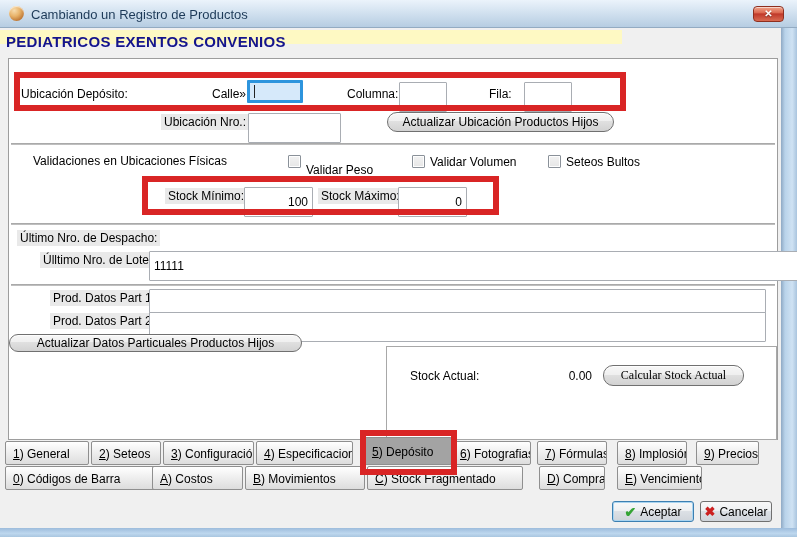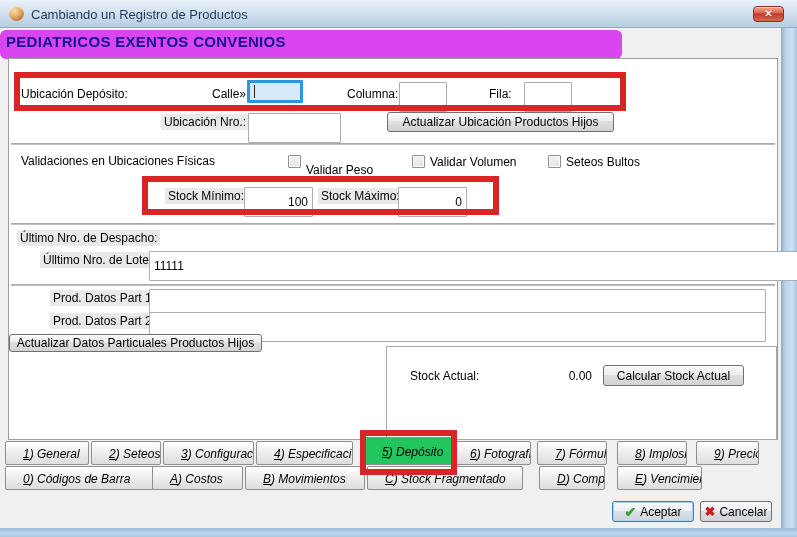--- a/index.html
+++ b/index.html
@@ -22,52 +22,52 @@
     background:radial-gradient(circle at 35% 30%, #f7dcae 0, #e8b36a 40%, #b86f2e 80%, #8d4f1d 100%);
     box-shadow:inset 0 1px 1px rgba(255,255,255,.7); }
   .title-text { position:absolute; left:31px; top:7px; font-size:13px; color:#1d3a58; }
   .close-btn { position:absolute; top:6px; right:13px; width:31px; height:16px; border-radius:4px;
     background:linear-gradient(180deg,#f0a68c 0,#dd6a52 40%,#c0392a 50%,#d96b52 100%);
     border:1px solid #8e2f1f; box-shadow:inset 0 1px 0 rgba(255,255,255,.55); cursor:pointer;
     text-align:center; }
   .close-x { color:#fff; font-size:10px; font-weight:bold; line-height:14px;
     text-shadow:0 1px 1px rgba(0,0,0,.4); }
 
-  .header-strip { position:absolute; left:0; top:30px; width:622px; height:29px; background:#d946ef; z-index:2;border-radius:6px; }
+  .header-strip { position:absolute; left:0; top:30px; width:622px; height:14px; background:#fef9c3; z-index:2; }
   .header-strip span { position:absolute; left:6px; top:3px; font-size:15px; font-weight:bold;
     color:#14148c; letter-spacing:.3px; }
 
   
   .page { position:absolute; left:8px; top:58px; width:770px; height:382px; background:#fff;
     border:1px solid #9d9d9d; z-index:2; }
   .lbl { position:absolute; white-space:nowrap; }
   .lbl.gray { background:#e9e9e9; padding:1px 3px; }
   .tbx { position:absolute; border:1px solid #a9adb3; border-radius:1px; background:#fff;
     font-family:"Liberation Sans", sans-serif; font-size:12px; padding:14px 4px; outline:none; }
   .tbx.num { text-align:right; }
   .tbx.focused { border:3px solid #2d94dd; background:#d6e9fa; padding:0 3px; }
   .caret { position:absolute; width:1px; height:13px; background:#222; }
   .hr { position:absolute; left:2px; width:764px; height:2px;
     background:linear-gradient(180deg,#9f9f9f 0,#c9c9c9 100%); }
-  .btn { position:absolute; border:1px solid #707070; border-radius:3px; cursor:pointer;
+  .btn { position:absolute; border:1px solid #707070; border-radius:10px; cursor:pointer;
     background:linear-gradient(180deg,#f7f7f7 0,#efefef 45%,#e0e0e0 46%,#d2d2d2 100%);
     font-family:"Liberation Sans", sans-serif; font-size:12px; text-align:center;
     box-shadow:inset 0 1px 0 rgba(255,255,255,.8); }
   .checkbox { position:absolute; width:13px; height:13px; border:1px solid #8a9199; border-radius:1px;
     background:linear-gradient(180deg,#f2f2f2 0,#e6e6e6 100%); cursor:pointer;
     box-shadow:inset 0 0 0 1px #fdfdfd; }
   .groupbox { position:absolute; left:377px; top:287px; width:391px; height:94px;
     border:1px solid #a8a8a8; background:#fff; }
 
   
-  .tab { position:absolute; height:24px; line-height:24px; padding-left:17px; z-index:2; cursor:pointer;
+  .tab { position:absolute; height:24px; line-height:24px; padding-left:7px; z-index:2; cursor:pointer;
     border:1px solid #8f8f8f; border-radius:2px; color:#000; white-space:nowrap; overflow:hidden;
-    background:linear-gradient(180deg,#ffffff 0,#f1f1f1 40%,#dddddd 100%);font-style:italic; }
+    background:linear-gradient(180deg,#ffffff 0,#f1f1f1 40%,#dddddd 100%); }
   .tab u { text-decoration:underline; }
-  .tab.active { background:#22c55e; height:28px; line-height:28px; top:437px; z-index:3; }
+  .tab.active { background:#a3a3a3; height:28px; line-height:28px; top:437px; z-index:3; }
   .t0{left:5px;   top:441px; width:84px;}
   .t1{left:91px;  top:441px; width:70px;}
   .t2{left:163px; top:441px; width:91px;}
   .t3{left:256px; top:441px; width:97px;}
   .t4{left:364px; width:88px;}
   .t5{left:452px; top:441px; width:79px;}
   .t6{left:537px; top:441px; width:70px;}
   .t7{left:617px; top:441px; width:70px;}
   .t8{left:696px; top:441px; width:63px;}
   .b0{left:5px;   top:466px; width:167px;}
@@ -122,21 +122,21 @@
     <input class="tbx" style="left: 390px; top: 23px; width: 48px; height: 19px;" value="">
     <span class="lbl" style="left:480px; top:28px;">Fila:</span>
     <input class="tbx" style="left: 515px; top: 23px; width: 48px; height: 19px;" value="">
 
     <span class="lbl gray" style="left:152px; top:55px;">Ubicación Nro.:</span>
     <input class="tbx" style="left: 239px; top: 54px; width: 93px; height: 19px;" value="">
     <button class="btn" style="left:378px; top:53px; width:227px; height:20px;">Actualizar Ubicación Productos Hijos</button>
 
     <div class="hr" style="top:84px;"></div>
 
-    <span class="lbl" style="left:12px; top:95px;">Validaciones en Ubicaciones Físicas</span>
+    <span class="lbl" style="left:24px; top:95px;">Validaciones en Ubicaciones Físicas</span>
     <span class="checkbox" style="left:279px; top:96px;"></span>
     <span class="lbl" style="left:297px; top:104px;">Validar Peso</span>
     <span class="checkbox" style="left:403px; top:96px;"></span>
     <span class="lbl" style="left:421px; top:96px;">Validar Volumen</span>
     <span class="checkbox" style="left:539px; top:96px;"></span>
     <span class="lbl" style="left:557px; top:96px;">Seteos Bultos</span>
 
     <span class="lbl gray" style="left:156px; top:129px;">Stock Mínimo:</span>
     <input class="tbx num" style="left: 235px; top: 128px; width: 69px; height: 19px;" value="100">
     <span class="lbl gray" style="left:309px; top:129px;">Stock Máximo:</span>
@@ -148,26 +148,26 @@
     <span class="lbl gray" style="left:31px; top:193px;">Úlltimo Nro. de Lote:</span>
     <input class="tbx" style="left: 140px; top: 192px; width: 739px; height: 19px;" value="11111">
 
     <div class="hr" style="top:225px;"></div>
 
     <span class="lbl gray" style="left:41px; top:231px;">Prod. Datos Part 1:</span>
     <input class="tbx" style="left: 140px; top: 230px; width: 617px; height: 19px;" value="">
     <span class="lbl gray" style="left:41px; top:254px;">Prod. Datos Part 2:</span>
     <input class="tbx" style="left: 140px; top: 253px; width: 617px; height: 19px;" value="">
 
-    <button class="btn" style="left:0px; top:275px; width:253px; height:18px;">Actualizar Datos Particuales Productos Hijos</button>
+    <button class="btn" style="left:0px; top:275px; width:293px; height:18px;">Actualizar Datos Particuales Productos Hijos</button>
 
     <div class="groupbox">
       <span class="lbl" style="left:23px; top:22px;">Stock Actual:</span>
       <span class="lbl" style="left:125px; top:22px; width:80px; text-align:right;">0.00</span>
-      <button class="btn" style="left:216px; top:18px; width:141px; height:21px;">Calcular Stock Actual</button>
+      <button class="btn" style="left:216px; top:18px; width:141px; height:21px;font-family:Liberation Serif, serif;">Calcular Stock Actual</button>
     </div>
   </div>
 
   <div class="tab t0"><u>1</u><span>) General</span></div>
   <div class="tab t1"><u>2</u><span>) Seteos</span></div>
   <div class="tab t2"><u>3</u><span>) Configuración</span></div>
   <div class="tab t3"><u>4</u><span>) Especificaciones</span></div>
   <div class="tab t4 active"><u>5</u><span>) Depósito</span></div>
   <div class="tab t5"><u>6</u><span>) Fotografias</span></div>
   <div class="tab t6"><u>7</u><span>) Fórmulas</span></div>

